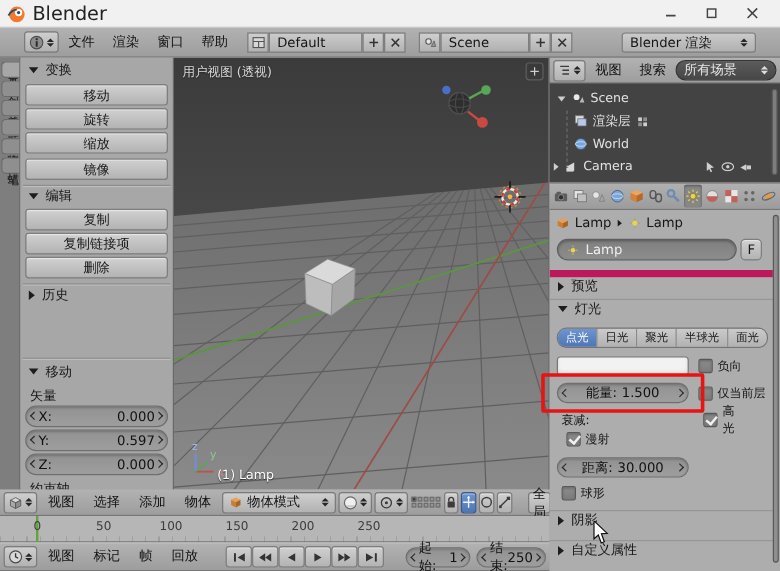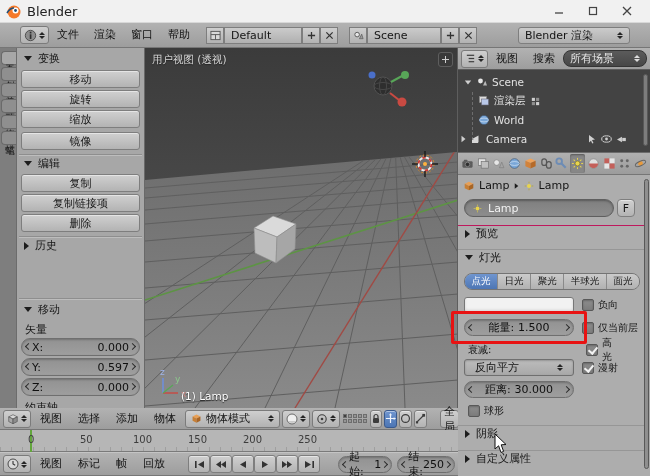--- a/index.html
+++ b/index.html
@@ -4,21 +4,21 @@
 <style>
   *{box-sizing:border-box;margin:0;padding:0}
   html,body{background:#888}
   #app{position:relative;width:650px;height:476px;overflow:hidden;background:#a8a8a8;
        font-family:"DejaVu Sans","Liberation Sans",sans-serif;font-size:11px;color:#151515;}
   .abs{position:absolute}
 
   
   .titlebar{left:0;top:0;width:650px;height:23px;background:#f1f1f1;border-bottom:1px solid #d8d8d8;
             display:flex;align-items:center;padding:0 6px;gap:6px}
-  .titlebar .title{font-size:13px;color:#222}
+  .titlebar .title{font-size:16px;color:#222}
   .win-controls{margin-left:auto;display:flex}
   .win-btn{width:34px;height:22px;display:flex;align-items:center;justify-content:center}
 
   
   .hdrbar{background:linear-gradient(#b2b2b2,#9d9d9d);border-bottom:1px solid #767676;display:flex;align-items:center}
   .menu{padding:0 7px;color:#121212;line-height:22px;white-space:nowrap}
   .btn{background:linear-gradient(#d0d0d0,#b3b3b3);border:1px solid #7e7e7e;border-radius:3px;
        display:flex;align-items:center;justify-content:center;color:#161616;height:18px;
        box-shadow:inset 0 1px 0 rgba(255,255,255,.45)}
   .btn.blue{background:linear-gradient(#6f95cf,#4d76b4);border-color:#3a5a8d;color:#fff}
@@ -737,21 +737,21 @@
               <line x1="7" y1="10" x2="7" y2="12"></line>
               <line x1="2" y1="7" x2="4" y2="7"></line>
               <line x1="10" y1="7" x2="12" y2="7"></line>
             </g>
           </svg>
         <span>Lamp</span>
       </div>
       <div class="btn fbtn">F</div>
     </div>
 
-    <div class="phead prow" style="left:0;top:72px;width:186px;border-top:1px solid #be185d">
+    <div class="phead prow" style="left:0;top:72px;width:186px;border-top:6px solid #be185d">
       <span class="trg"></span>
       <span>预览</span>
     </div>
     <div class="phead prow" style="left:0;top:96px;width:186px;border-top:1px solid #969696">
       <span class="td"></span>
       <span>灯光</span>
     </div>
 
     <div class="prow" style="left:6px;top:120px">
       <div class="seg">
@@ -786,27 +786,20 @@
 
     <div class="prow" style="left:10px;top:190px">
       <span style="font-size:10px">衰减:</span>
       <div class="rc" style="position:absolute;left:118px">
         <span class="check on"></span>
         <span>高光</span>
       </div>
     </div>
 
     <div class="prow" style="left:6px;top:206px">
-      <div class="field center" style="width:110px;background:linear-gradient(#bdbdbd,#a8a8a8);border-radius:3px">
-        <span>反向平方</span>
-        <span class="ud">
-            <i class="u"></i>
-            <i class="d"></i>
-          </span>
-      </div>
       <div class="rc" style="margin-left:8px">
         <span class="check on"></span>
         <span>漫射</span>
       </div>
     </div>
 
     <div class="prow" style="left:6px;top:228px">
       <div class="field center" style="width:110px">
         <span class="chl"></span>
         <span>距离:</span>

